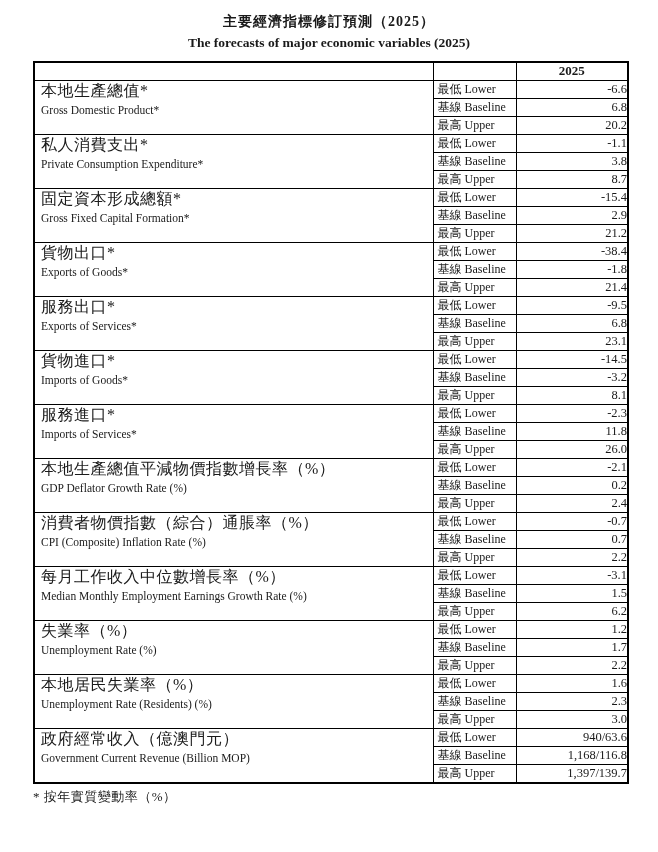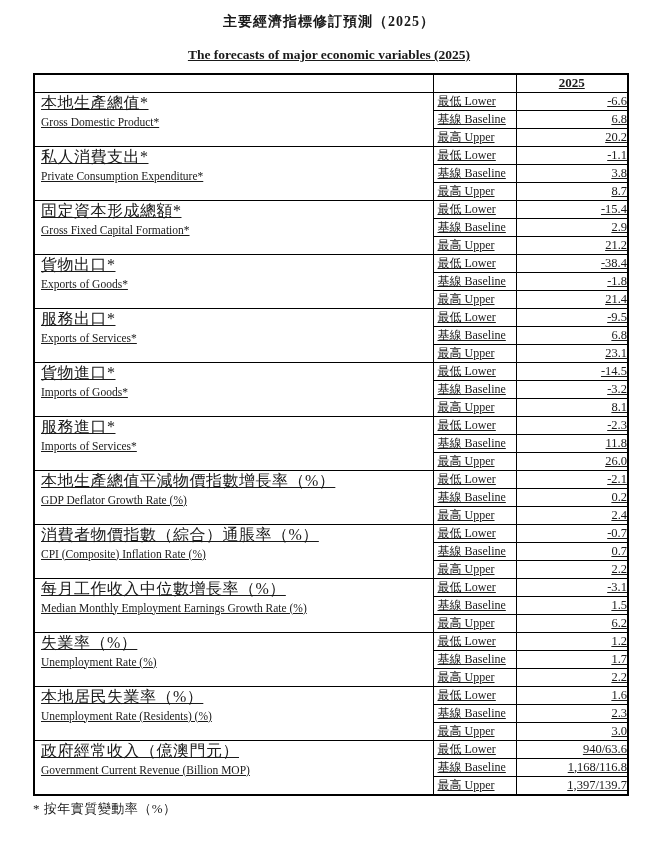--- a/index.html
+++ b/index.html
@@ -11,30 +11,29 @@
     color: #1a1a1a;
     font-family: "Liberation Serif", "DejaVu Serif", serif;
   }
   .page { width: 658px; height: 852px; position: relative; }
 
   .titles { text-align: center; padding-top: 13px; }
   .title-zh {
     font-size: 14px; font-weight: bold; letter-spacing: 1px; line-height: 18px;
   }
   .title-en {
-    font-size: 13.5px; font-weight: bold; line-height: 18px; margin-top: 15px; text-decoration: underline;
+    font-size: 13.5px; font-weight: bold; line-height: 18px; margin-top: 3px;
   }
 
   table.forecast {
     border-collapse: collapse;
     table-layout: fixed;
     width: 594px;
     margin: 9px 0 0 33px;
     border: 2px solid #000;
-    text-decoration: underline;
   }
   col.c-ind   { width: 399px; }
   col.c-label { width: 83px; }
   col.c-val   { width: 112px; }
 
   td { border: 1px solid #000; padding: 0; vertical-align: middle; }
   tr.group-start td { border-top: 1.6px solid #000; }
 
   tr.head-row td { height: 18px; }
   td.year-cell {

